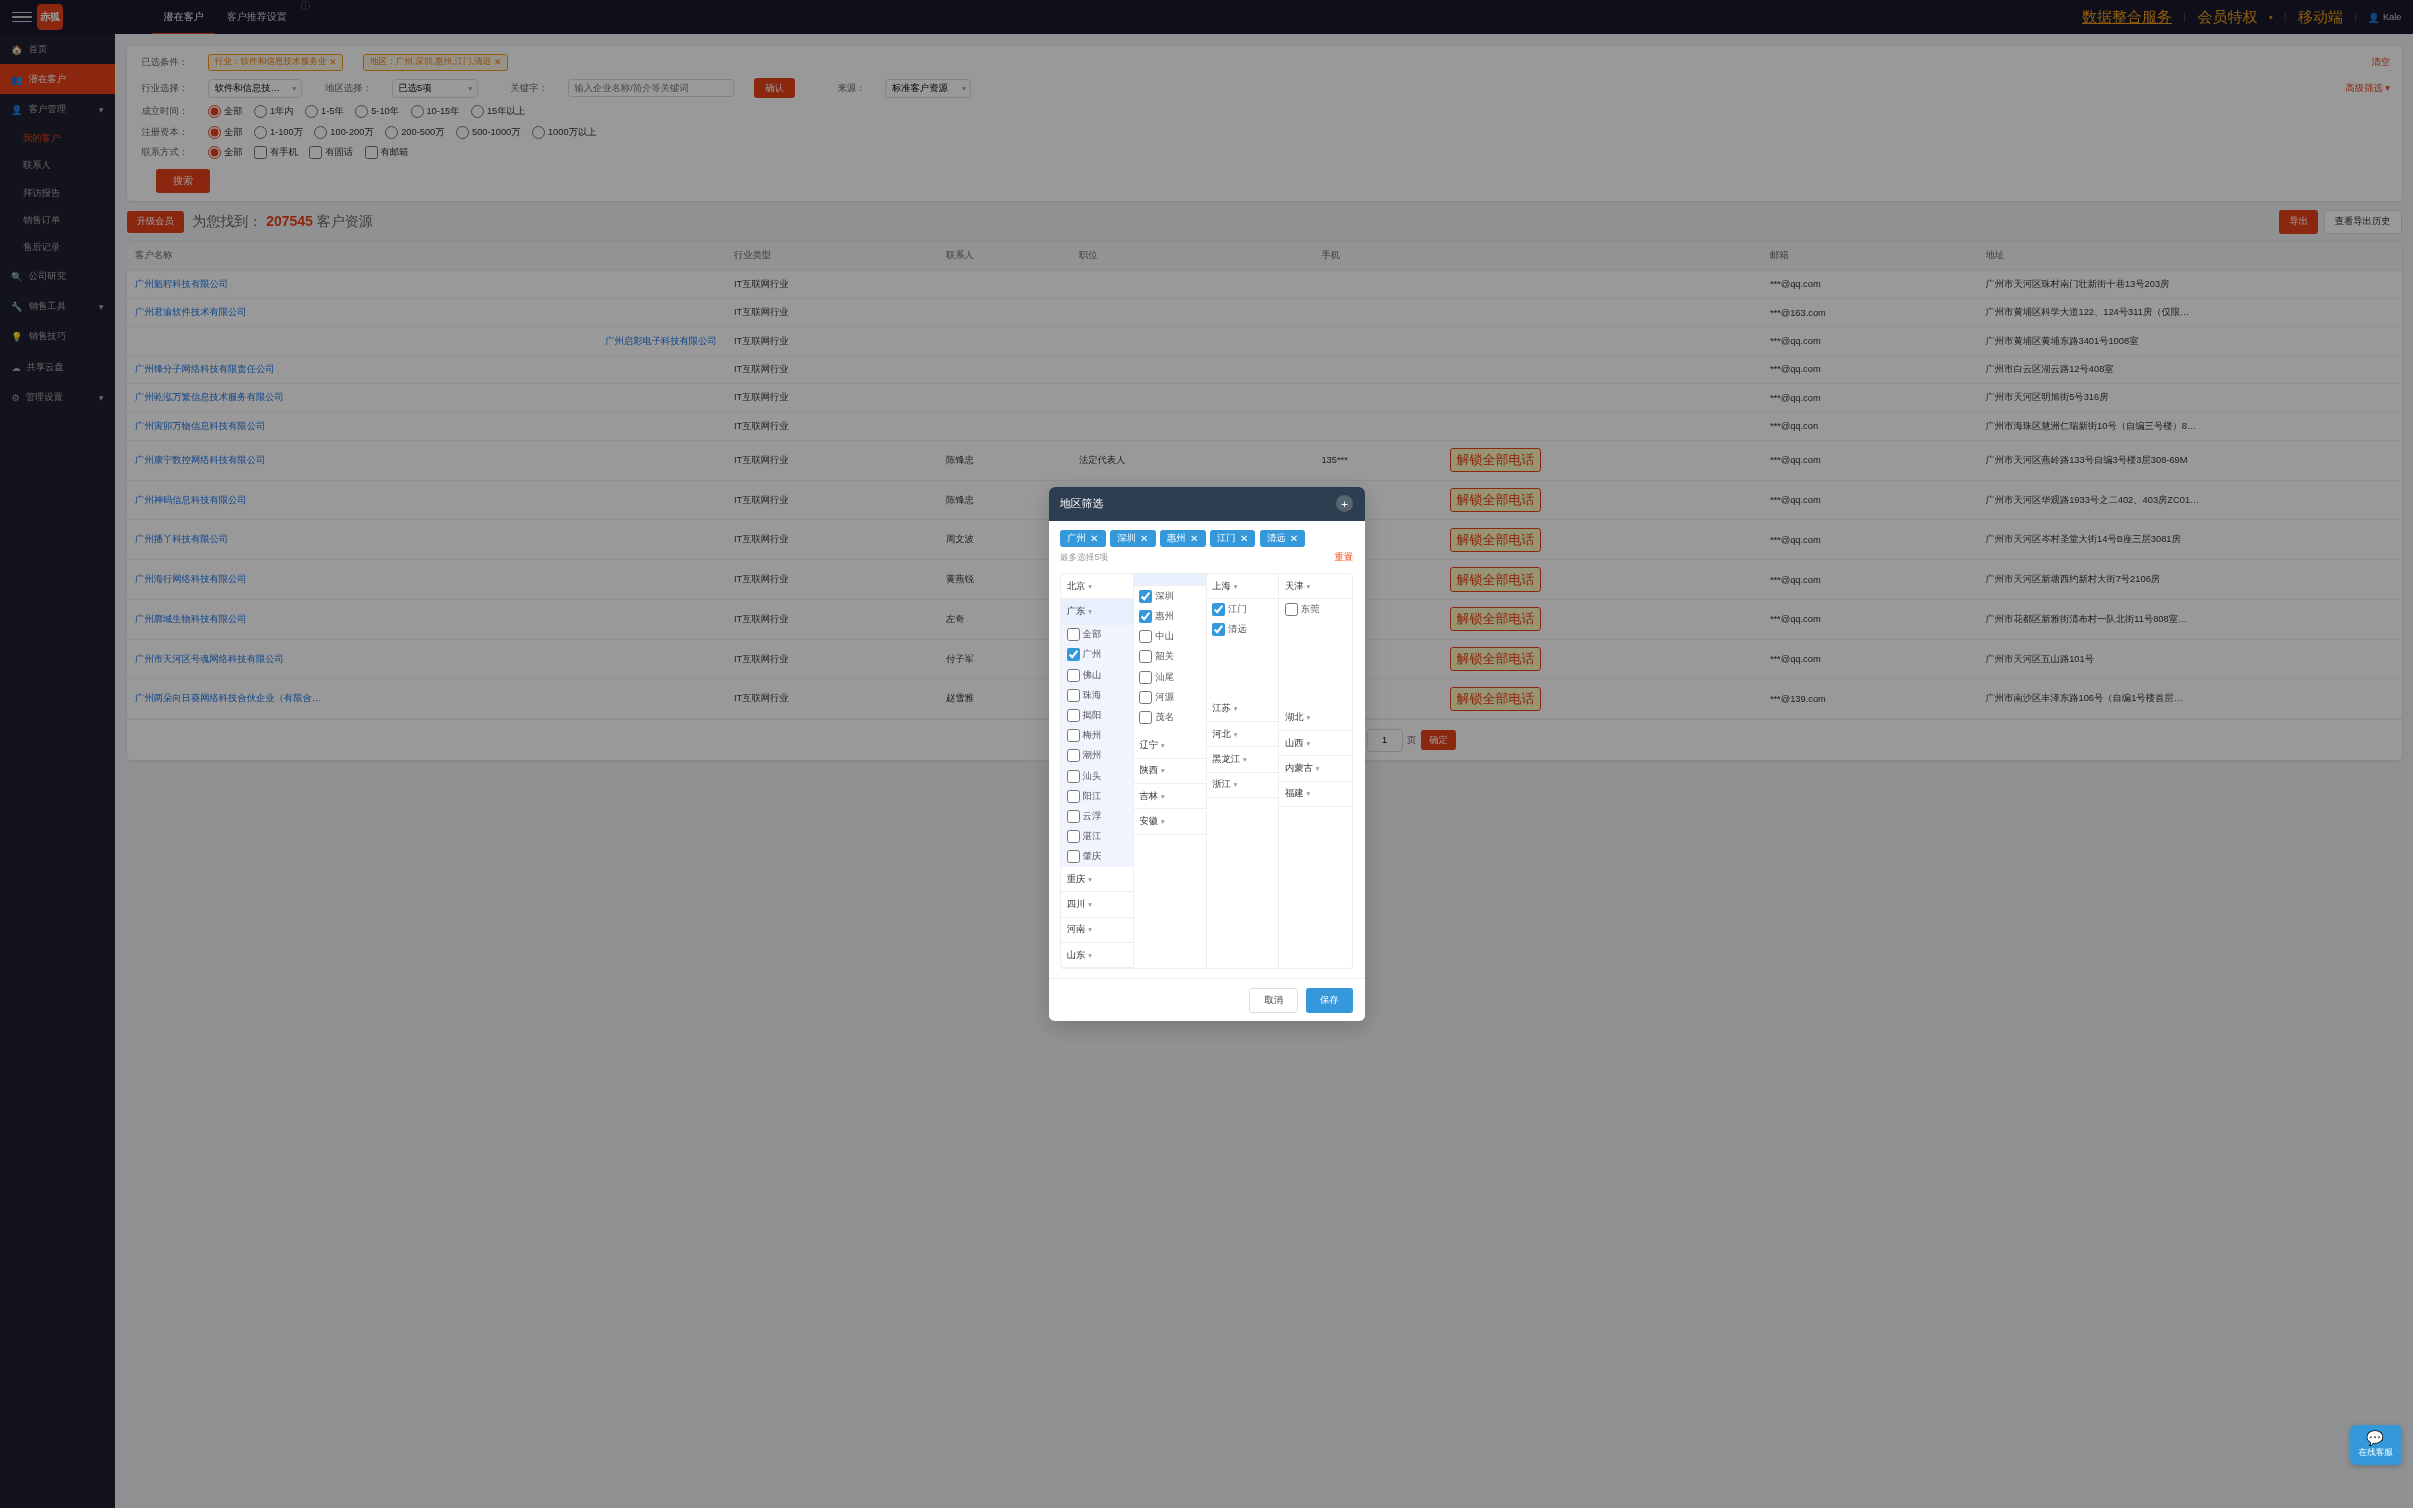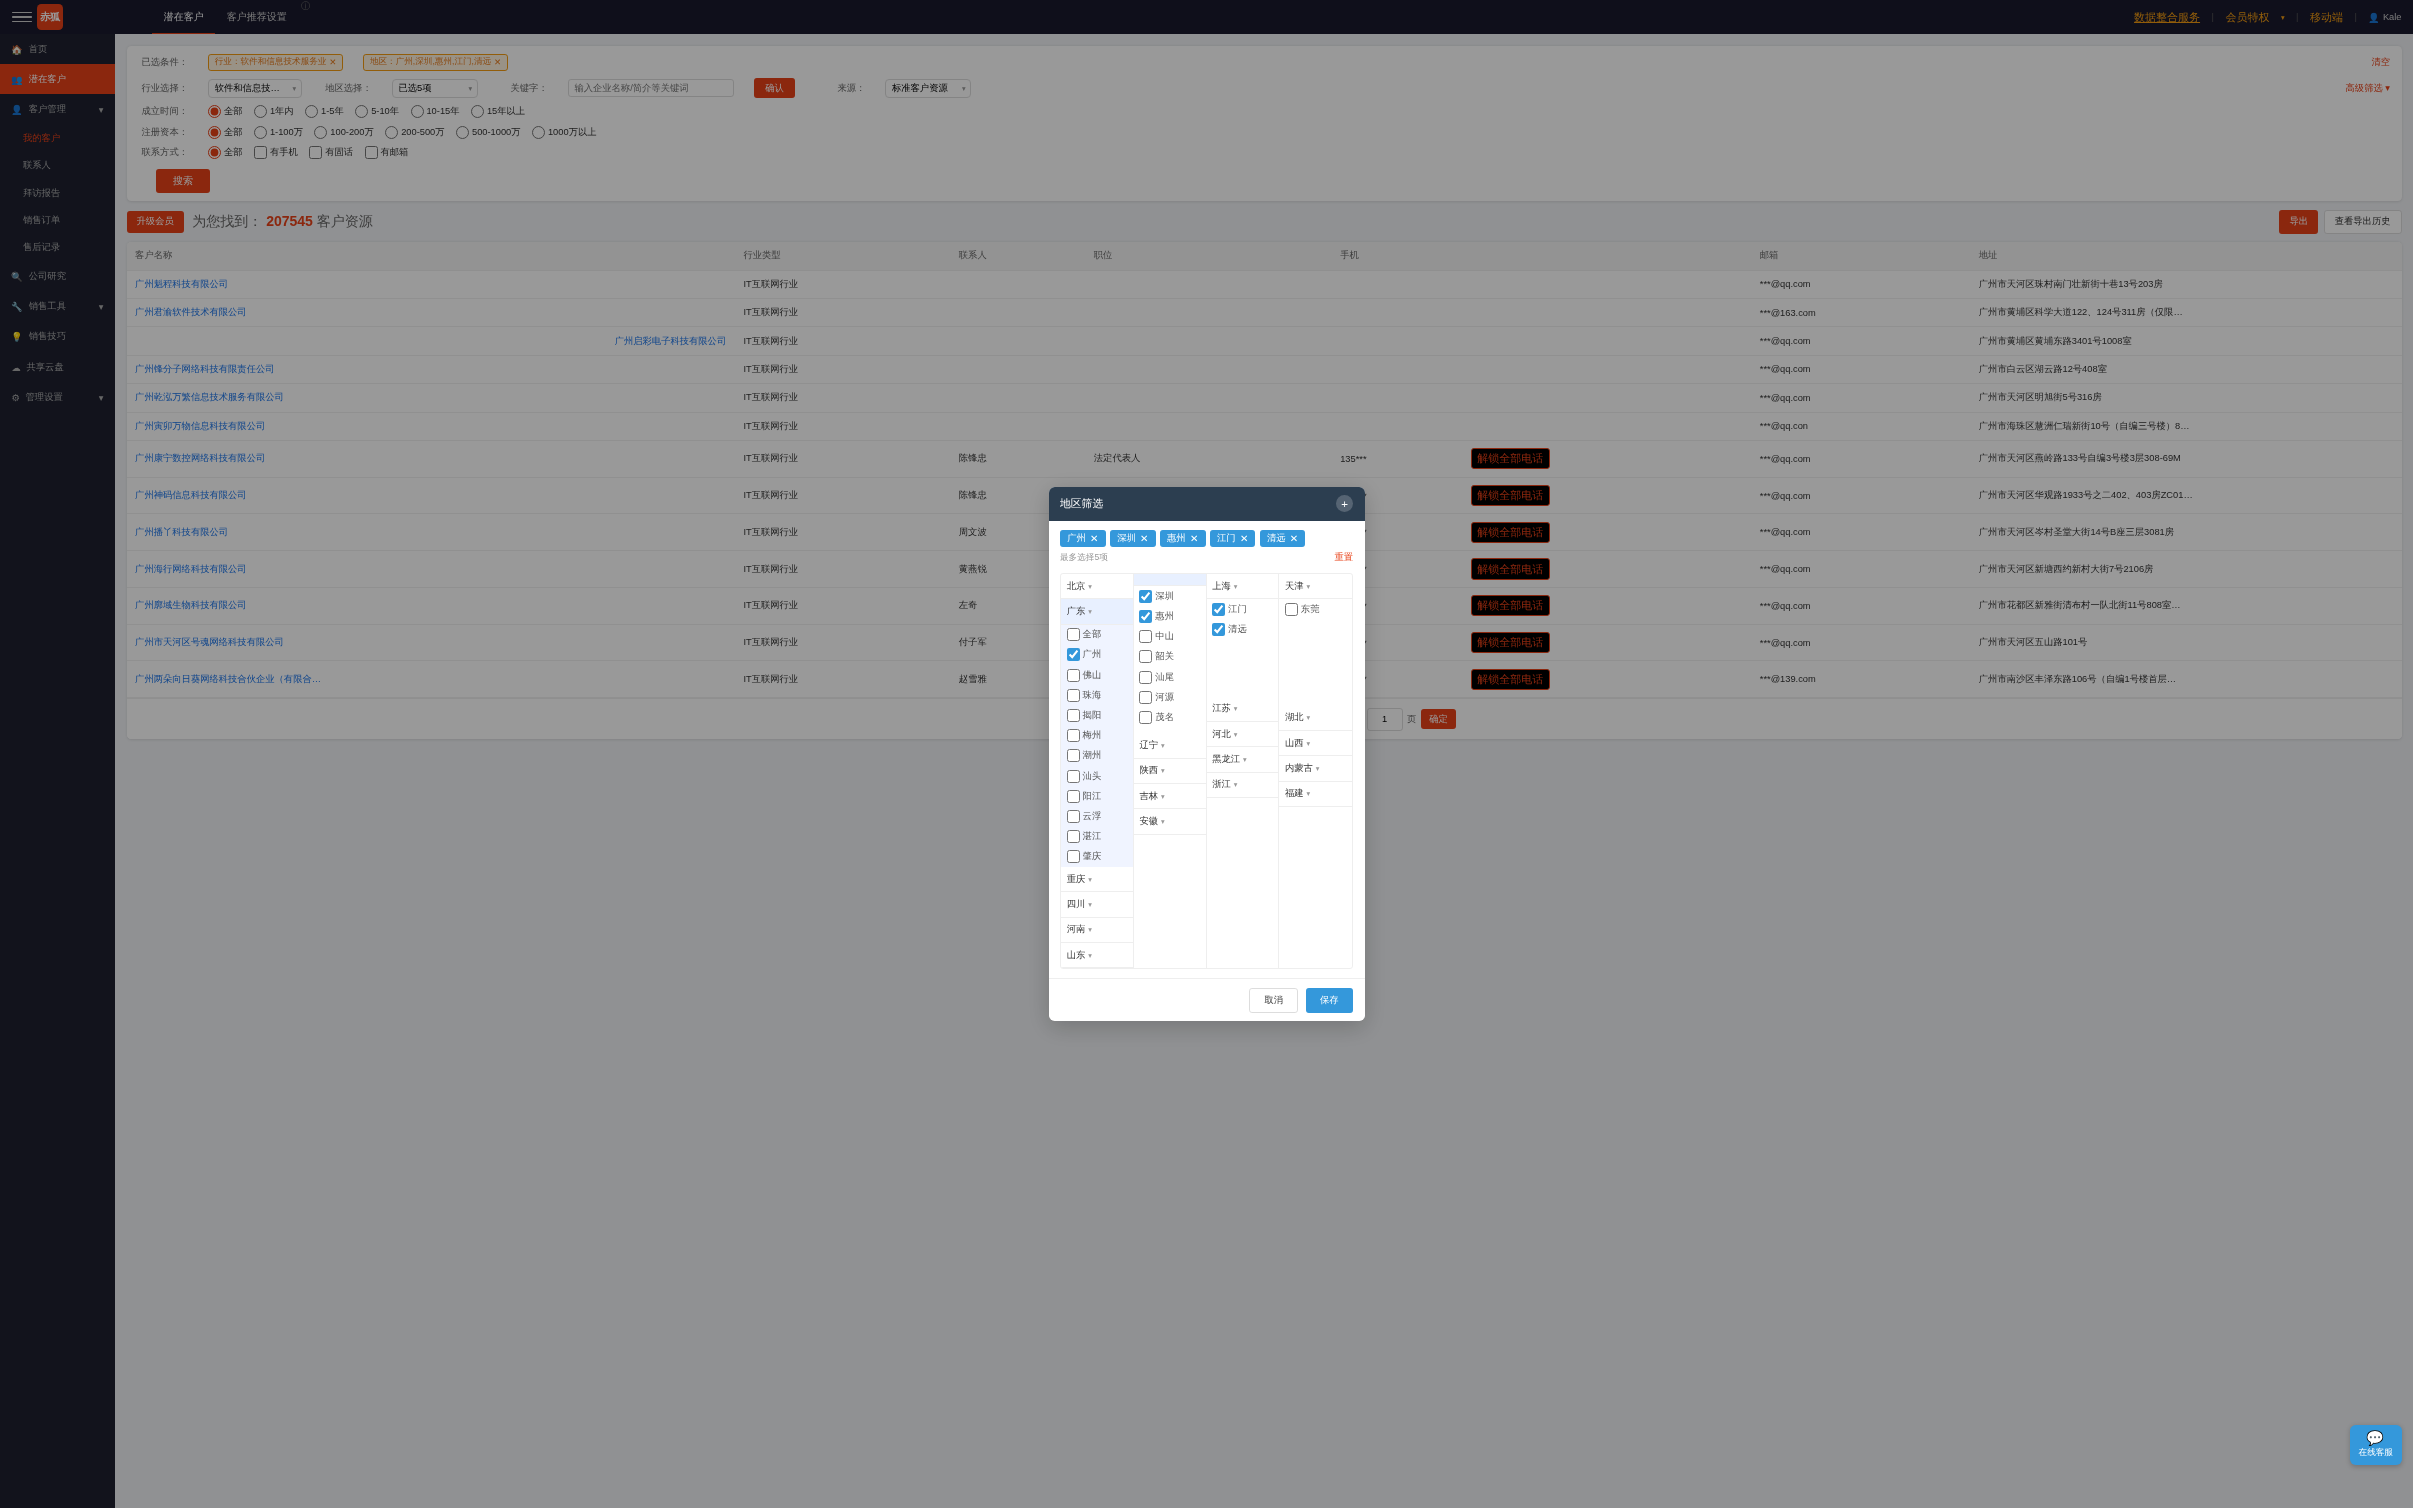--- a/index.html
+++ b/index.html
@@ -9,21 +9,21 @@
     .top-nav {
       display: flex; align-items: center; background: #1a1a2e; height: 34px;
       padding: 0 11.5px; position: fixed; top: 0; left: 0; right: 0; z-index: 100;
     }
     .top-logo { display: flex; align-items: center; gap: 5.7px; color: #fff; font-size: 13px; font-weight: bold; min-width: 115px; }
     .logo-icon { width: 26px; height: 26px; background: #e84118; border-radius: 4.3px; display: flex; align-items: center; justify-content: center; color: #fff; font-size: 10px; font-weight: bold; }
     .top-menu-items { display: flex; gap: 0; flex: 1; }
     .top-menu-item { color: #ccc; padding: 0 11.5px; height: 34px; display: flex; align-items: center; cursor: pointer; font-size: 10px; }
     .top-menu-item.active { color: #fff; border-bottom: 1.4px solid #e84118; }
     .top-nav-right { display: flex; align-items: center; gap: 11.5px; margin-left: auto; }
-    .top-nav-link { color: #f39c12; font-size: 11px; cursor: pointer; }
+    .top-nav-link { color: #f39c12; font-size: 15px; cursor: pointer; }
     .top-nav-link.active { color: #f39c12; text-decoration: underline; }
     .top-nav-user { color: #ccc; font-size: 9.3px; display: flex; align-items: center; gap: 2.9px; }
     .top-nav-separator { color: #555; }
 
     
     .sidebar {
       position: fixed; top: 34px; left: 0; bottom: 0; width: 115px;
       background: #1e2130; color: #ccc; overflow-y: auto; z-index: 50;
     }
     .sidebar-item {
@@ -102,22 +102,22 @@
     
     .table-container {
       background: #fff; border-radius: 4.3px; box-shadow: 0 0.7px 2.9px rgba(0,0,0,0.1);
       overflow: hidden;
     }
     table { width: 100%; border-collapse: collapse; font-size: 9.3px; }
     thead tr { background: #f5f5f5; }
     th { padding: 7.2px 8.6px; text-align: left; color: #666; font-weight: normal; border-bottom: 0.7px solid #eee; }
     td { padding: 7.2px 8.6px; border-bottom: 0.7px solid #f0f0f0; color: #333; }
     .unlock-btn {
-      background: #000000; color: #e84118; border: 0.7px solid #e84118;
-      border-radius: 2.9px; padding: 2.2px 5.7px; cursor: pointer; font-size: 11px;
+      background: #fef9c3; color: #e84118; border: 0.7px solid #e84118;
+      border-radius: 2.9px; padding: 2.2px 5.7px; cursor: pointer; font-size: 13px;
     }
 
     
     .pagination {
       display: flex; align-items: center; justify-content: center;
       padding: 8.6px; gap: 4.3px; background: #fff;
       border-top: 0.7px solid #eee;
     }
     .page-btn {
       min-width: 23px; height: 23px; display: flex; align-items: center; justify-content: center;

